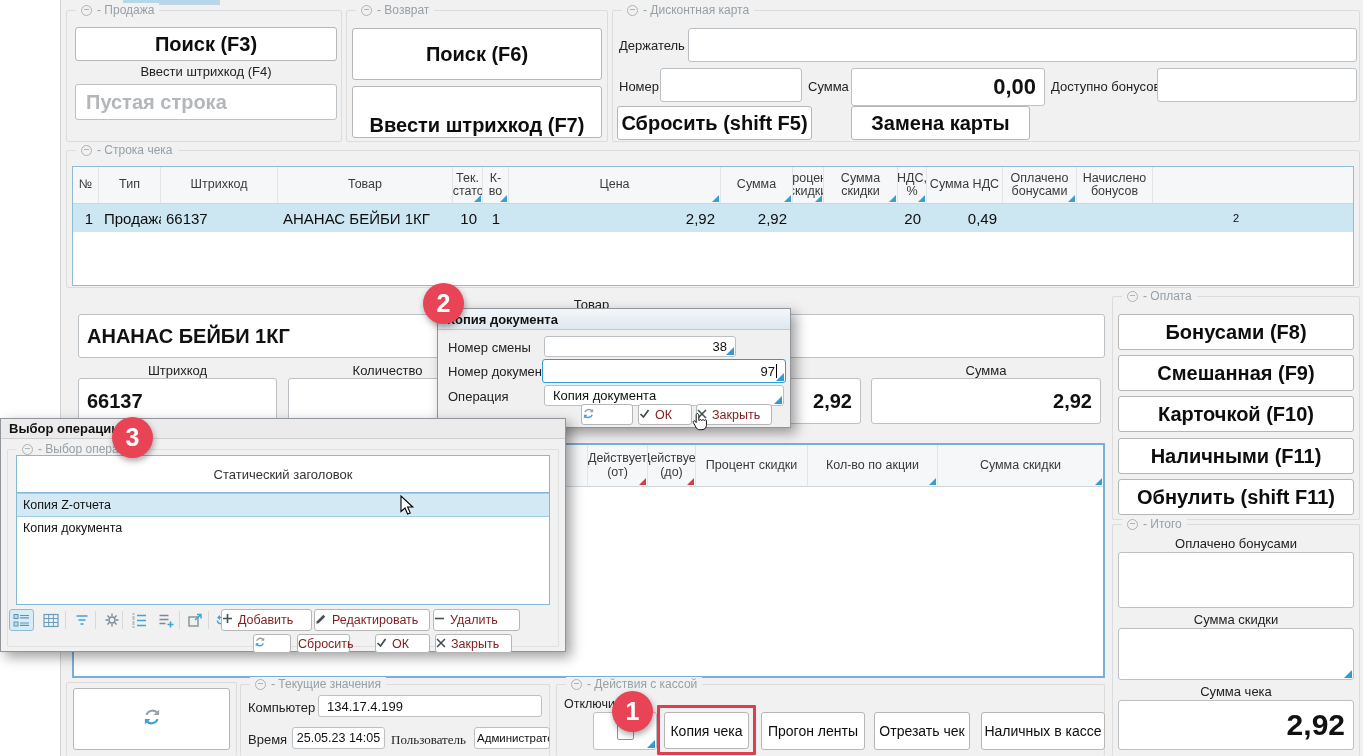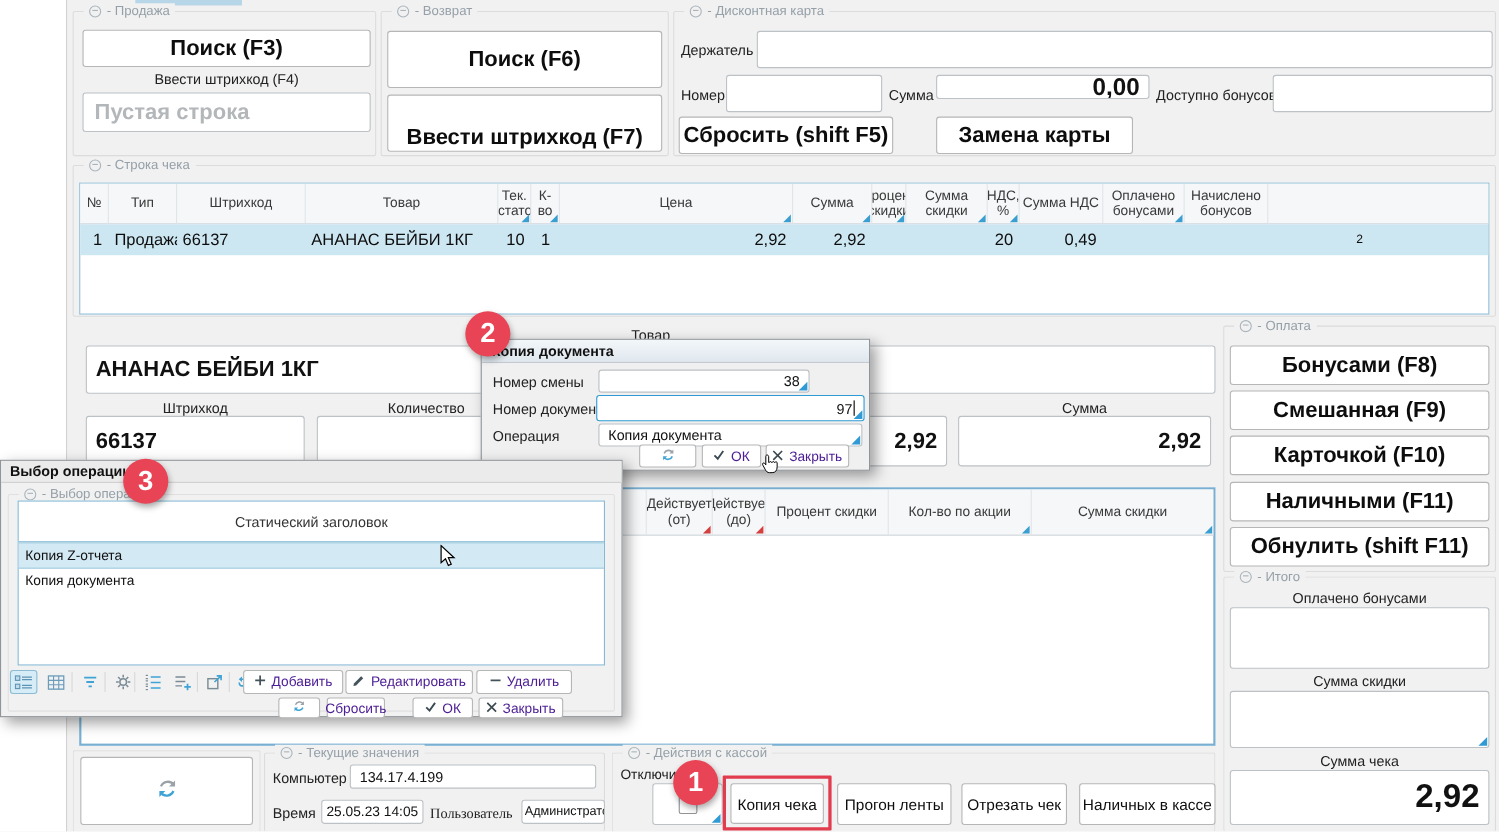--- a/index.html
+++ b/index.html
@@ -54,21 +54,21 @@
   .td.l{justify-content:flex-start;padding-left:5px;}
   .td.c{justify-content:center;}
 
   
   .dlg{background:#f0f0f0;border:1px solid #8f959a;box-shadow:5px 5px 12px rgba(0,0,0,0.38);}
   .dlg-title{height:20px;background:linear-gradient(#f3f7fa,#dfe7ee);border-bottom:1px solid #c3cad1;
     font-weight:bold;font-size:13px;display:flex;align-items:center;padding:0 9px;color:#111;}
   .dlg3-title{height:19px;background:#ebebeb;border-bottom:1px solid #cfcfcf;font-weight:bold;font-size:13px;
     display:flex;align-items:center;padding:0 8px;color:#111;}
   .minibtn{background:#fff;border:1px solid #b6b6b6;border-radius:3px;display:flex;align-items:center;
-    justify-content:center;font-size:12.5px;gap:5px;color:#4c1d95;}
+    font-size:12.5px;gap:5px;color:#7f1d1d;}
 
   
   .oplist{border:1px solid #85b9d6;background:#fff;}
   .oplist-h{height:36px;display:flex;align-items:center;justify-content:center;font-size:13px;color:#333;
     border-bottom:1px solid #85b9d6;}
   .oprow{height:22px;display:flex;align-items:center;padding-left:6px;font-size:12.5px;color:#111;}
   .oprow.sel{background:#d3e9f4;border-top:1px solid #a2ccdf;border-bottom:1px solid #a2ccdf;}
 
   .iconbtn{width:25px;height:22px;display:flex;align-items:center;justify-content:center;border-radius:3px;border:1px solid transparent;}
   .iconbtn.sel{background:#d6ecf7;border:1px solid #8cbcd4;}
@@ -117,21 +117,21 @@
   <div class="grp-title">
     <span class="cminus"></span>
     <span class="gt-text">Дисконтная карта</span>
   </div>
 </div>
 <div class="abs lbl" style="left:619px;top:38px;">Держатель</div>
 <div class="field" style="left:688px;top:28px;width:669px;height:34px;"></div>
 <div class="abs lbl" style="left:619px;top:79px;">Номер</div>
 <div class="field" style="left:660px;top:68px;width:142px;height:34px;"></div>
 <div class="abs lbl" style="left:808px;top:79px;">Сумма</div>
-<div class="field bigval right" style="left:851px;top:68px;width:194px;height:22px;font-size:22px;">0,00</div>
+<div class="field bigval right" style="left:851px;top:68px;width:194px;height:38px;font-size:22px;">0,00</div>
 <div class="abs lbl" style="left:1051px;top:79px;">Доступно бонусов</div>
 <div class="field" style="left:1157px;top:68px;width:200px;height:34px;"></div>
 <div class="abs btn big" style="left:617px;top:106px;width:195px;height:34px;">
     <span>Сбросить (shift F5)</span>
   </div>
 <div class="abs btn big" style="left:851px;top:106px;width:179px;height:34px;">
     <span>Замена карты</span>
   </div>
 
 <div class="abs grp" style="left:66px;top:150px;width:1294px;height:138px;">

